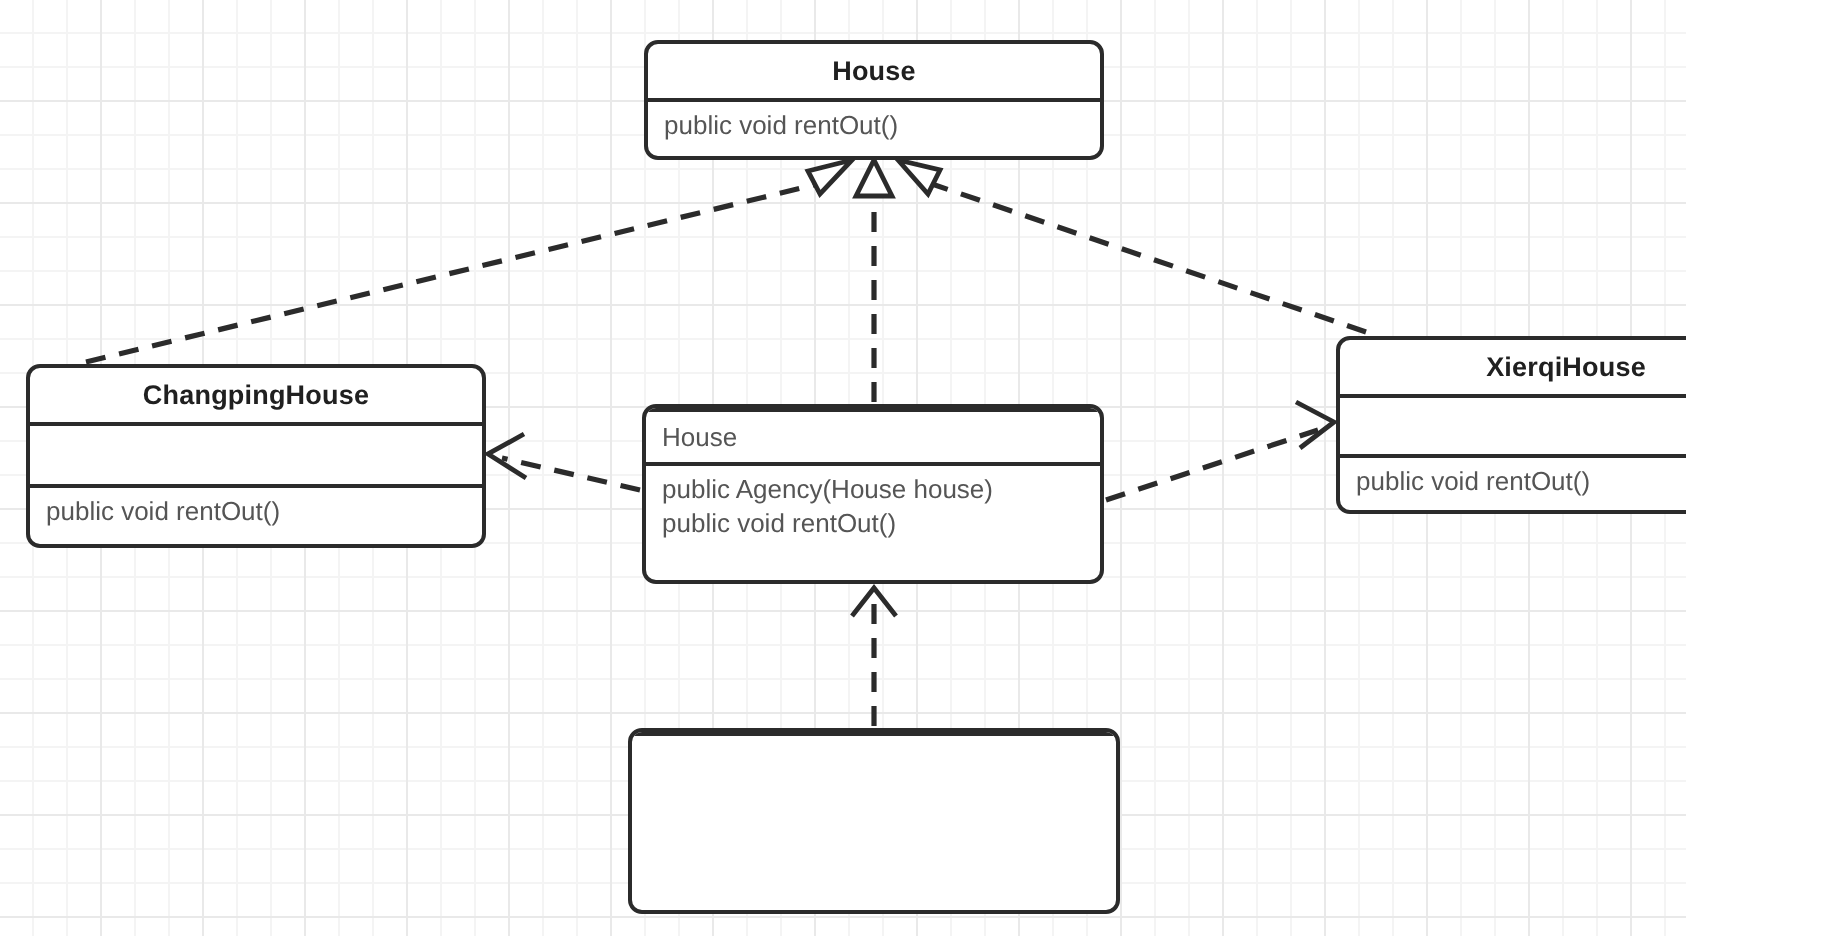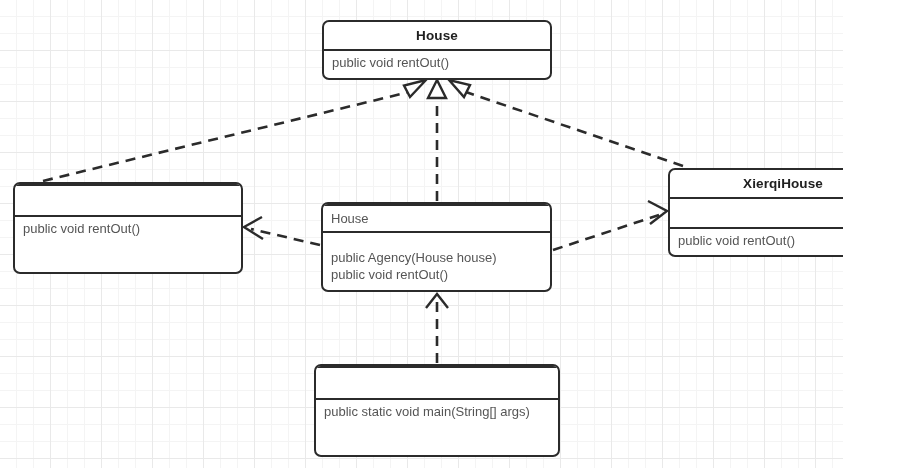--- a/index.html
+++ b/index.html
@@ -107,44 +107,42 @@
   </svg>
 
   <div class="uml-class" style="left:322px; top:20px; width:230px; height:60px;">
     <div class="uml-title" style="height:27px;">House</div>
     <div class="uml-compartment" style="height:29px;">
       <div class="uml-line">public void rentOut()</div>
     </div>
   </div>
 
   <div class="uml-class" style="left:13px; top:182px; width:230px; height:92px;">
+    <div class="uml-title" style="height:27px;">ChangpingHouse</div>
     <div class="uml-compartment empty" style="height:31px;"></div>
     <div class="uml-compartment" style="height:30px;">
       <div class="uml-line">public void rentOut()</div>
     </div>
   </div>
 
   <div class="uml-class" style="left:321px; top:202px; width:231px; height:90px;">
     <div class="uml-compartment" style="height:27px; padding-top:4px;">
       <div class="uml-line">House</div>
     </div>
-    <div class="uml-compartment" style="height:32px; padding-top:16px;">
+    <div class="uml-compartment" style="height:32px; padding-top:3px;">
       <div class="uml-line">public Agency(House house)</div>
       <div class="uml-line">public void rentOut()</div>
     </div>
   </div>
 
   <div class="uml-class" style="left:668px; top:168px; width:230px; height:89px;">
     <div class="uml-title" style="height:27px;">XierqiHouse</div>
     <div class="uml-compartment empty" style="height:30px;"></div>
     <div class="uml-compartment" style="height:28px;">
       <div class="uml-line">public void rentOut()</div>
     </div>
   </div>
 
   <div class="uml-class" style="left:314px; top:364px; width:246px; height:93px;">
     <div class="uml-compartment empty" style="height:32px;"></div>
-    <div class="uml-compartment" style="height:29px;">
-      <div class="uml-line">public static void main(String[] args)</div>
-    </div>
   </div>
 
 </div>
 
 </body></html>

